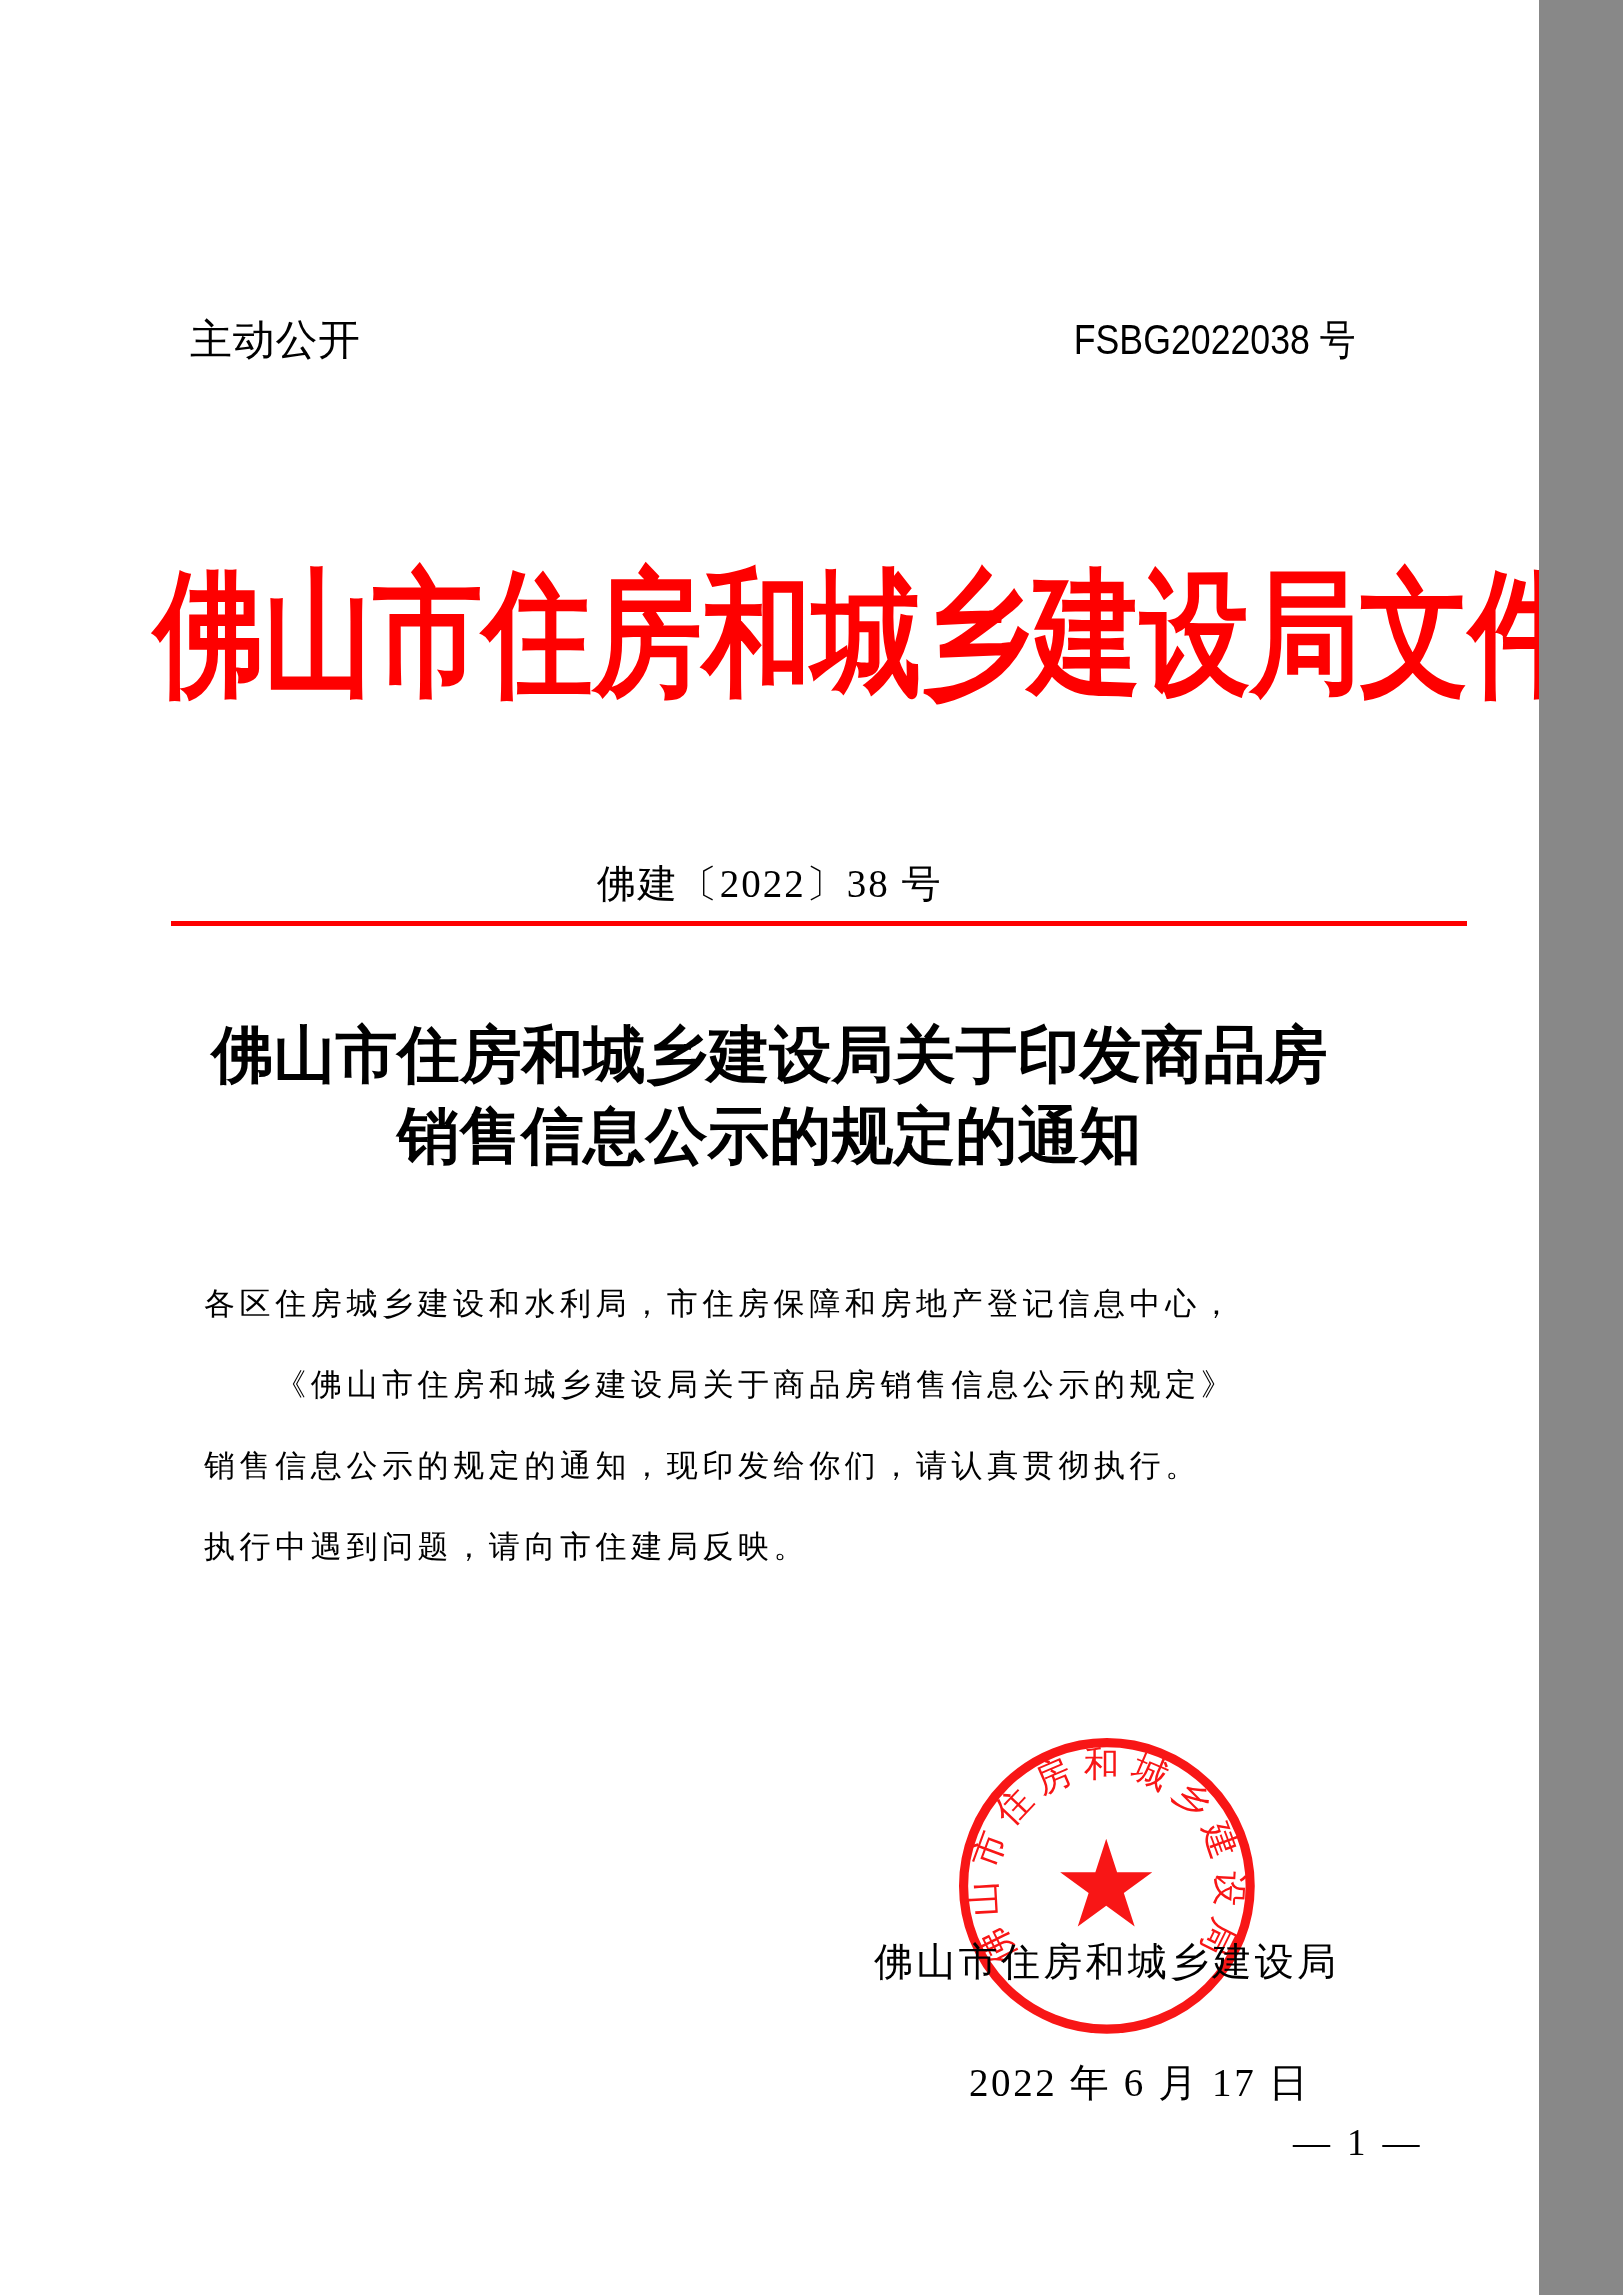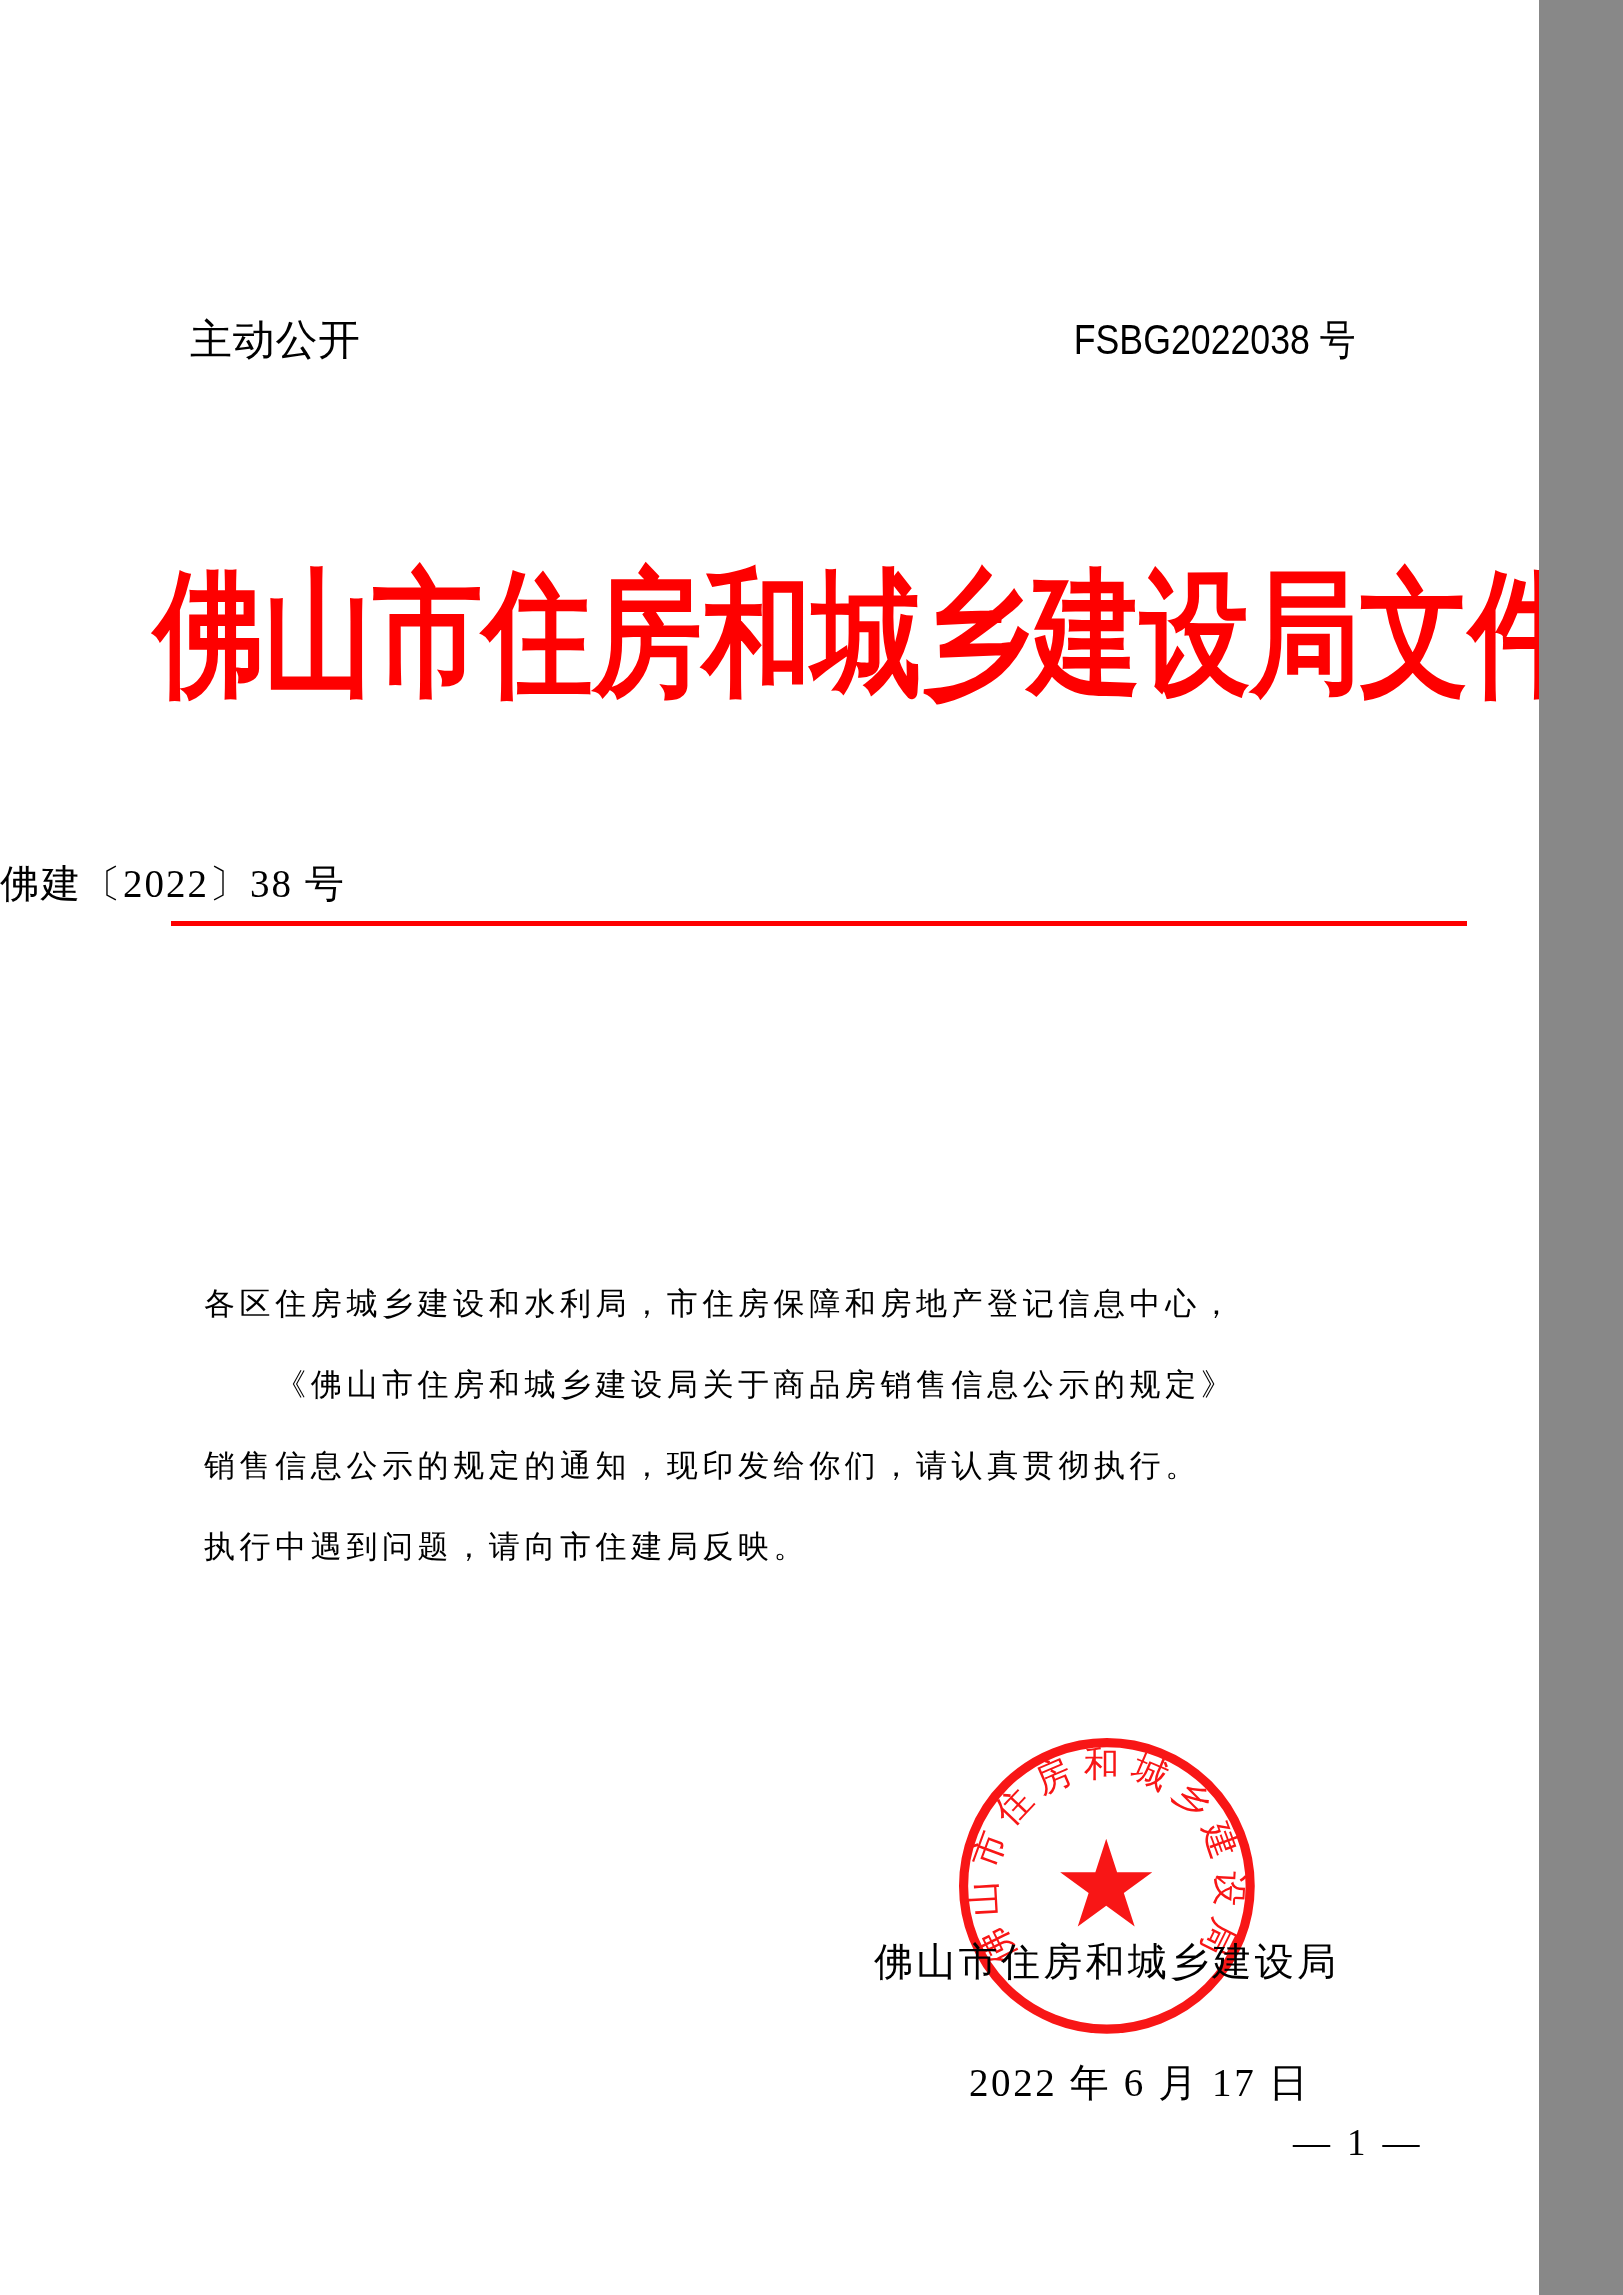--- a/index.html
+++ b/index.html
@@ -39,20 +39,21 @@
     font-weight: bold;
     color: #fe0000;
     white-space: nowrap;
     transform: scaleX(0.80);
     transform-origin: 50% 50%;
     z-index: 2;
   }
 
   .doc-number {
     left: 0; right: 0; top: 863px;
+    text-align: center;
     font-size: 39px; line-height: 42px;
     letter-spacing: 2px;
     white-space: nowrap;
     z-index: 2;
   }
 
   .red-rule {
     left: 171px; top: 921px;
     width: 1296px; height: 5.2px;
     background: #fe0000;
@@ -115,20 +116,24 @@
   <div class="abs header-classification">主动公开</div>
 
   <div class="abs header-ref">FSBG2022038 号</div>
 
   <div class="abs banner">佛山市住房和城乡建设局文件</div>
 
   <div class="abs doc-number">佛建〔2022〕38 号</div>
 
   <div class="abs red-rule"></div>
 
+  <div class="abs doc-title">
+    <div>佛山市住房和城乡建设局关于印发商品房</div>
+    <div>销售信息公示的规定的通知</div>
+  </div>
 
   <div class="abs body-block">
     <div class="body-line">各区住房城乡建设和水利局，市住房保障和房地产登记信息中心，</div>
     <div class="body-line">　　《佛山市住房和城乡建设局关于商品房销售信息公示的规定》</div>
     <div class="body-line">销售信息公示的规定的通知，现印发给你们，请认真贯彻执行。</div>
     <div class="body-line">执行中遇到问题，请向市住建局反映。</div>
   </div>
 
   <svg class="abs seal-svg" viewBox="0 0 460 460" xmlns="http://www.w3.org/2000/svg">
     <defs>

